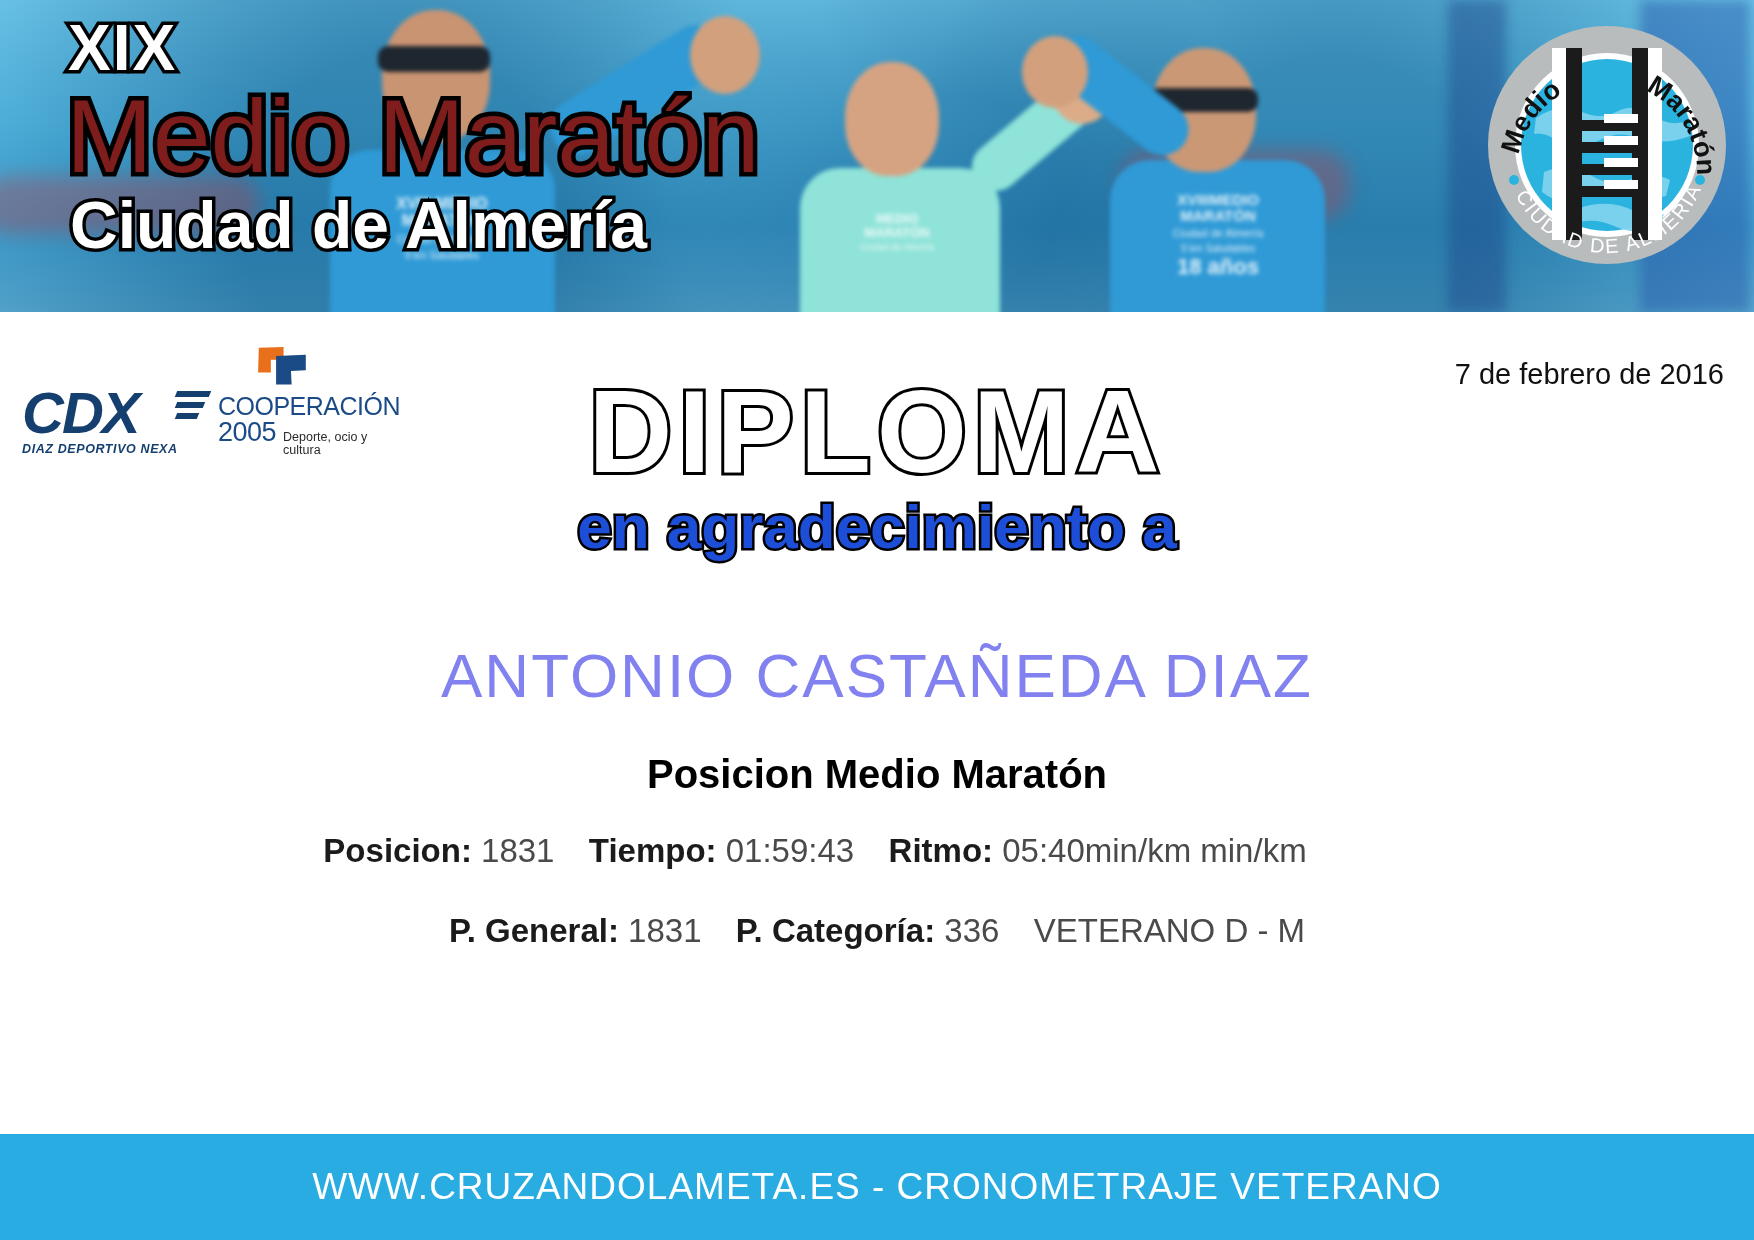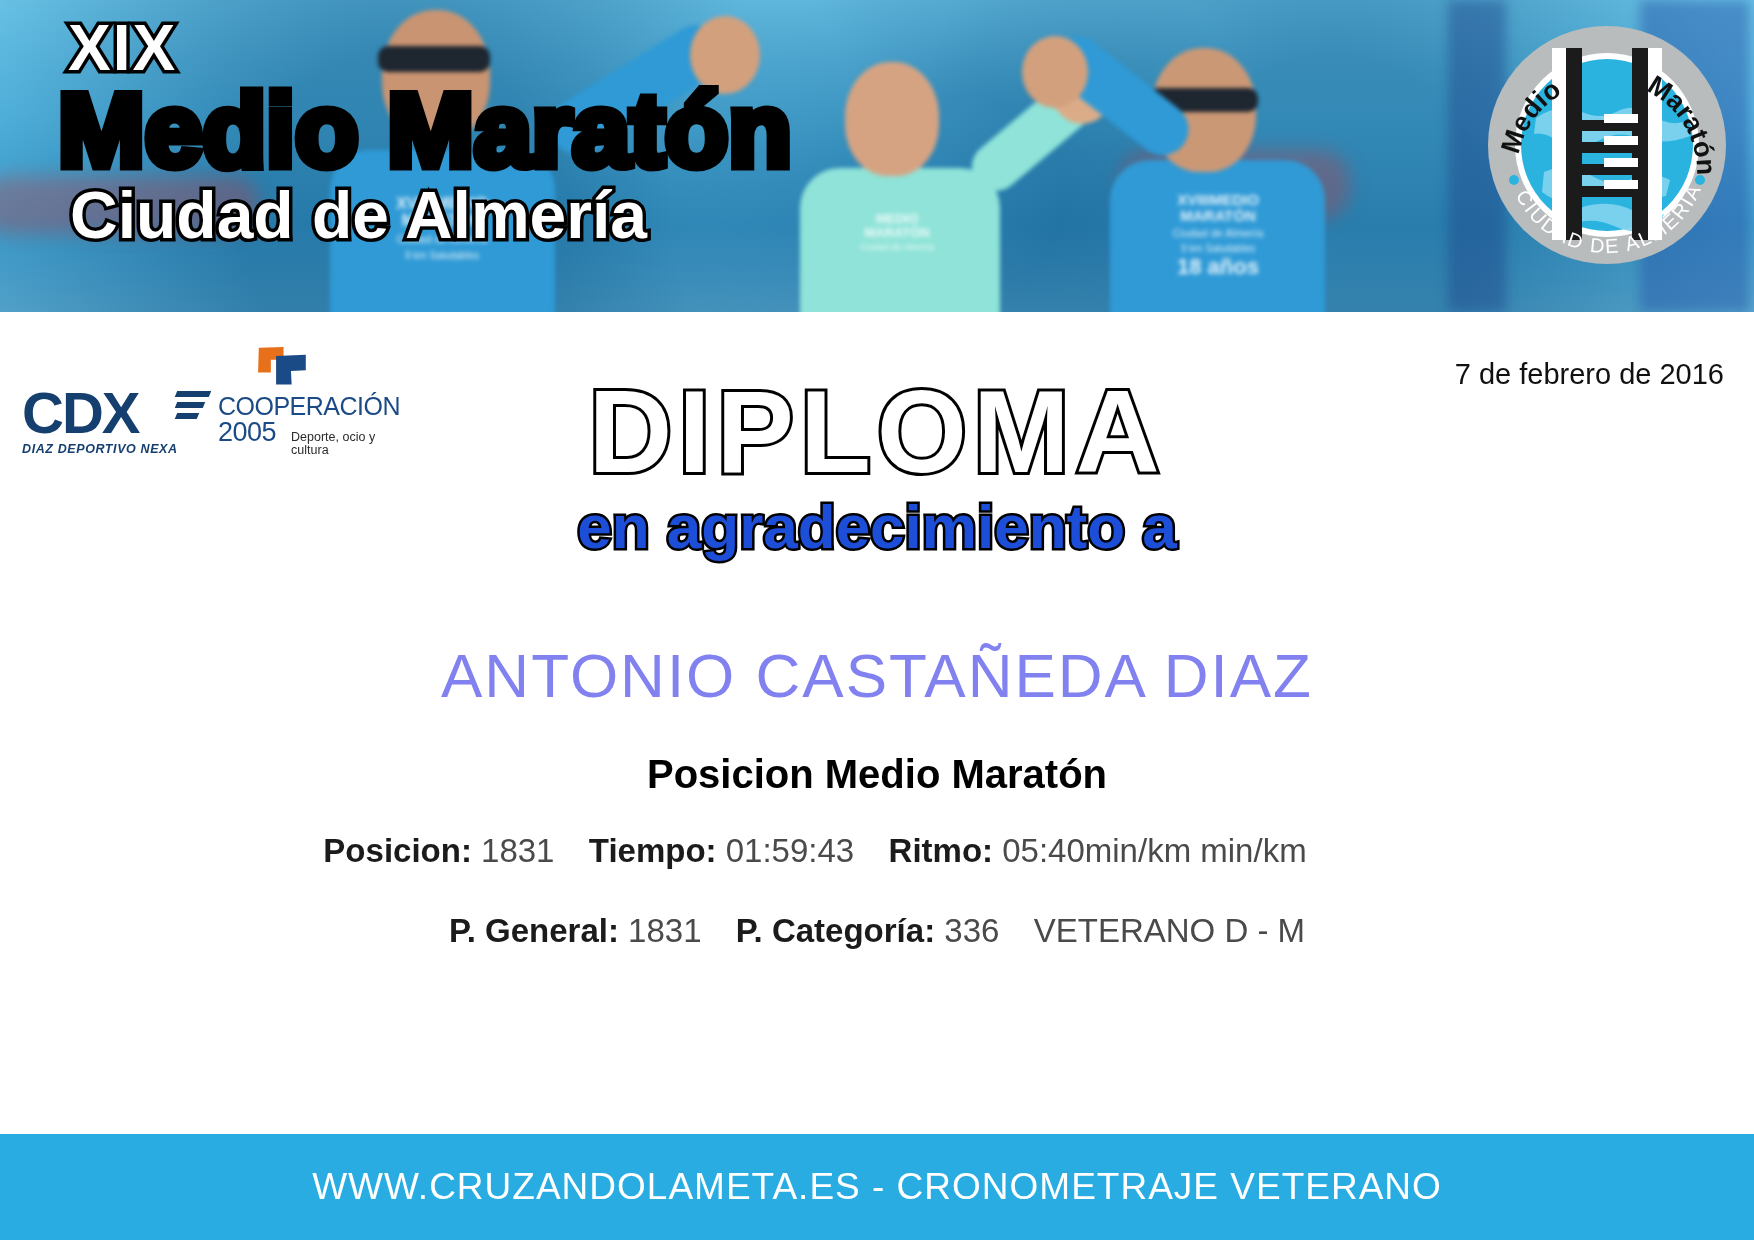--- a/index.html
+++ b/index.html
@@ -42,49 +42,49 @@
     position:absolute;left:58px;top:18px;width:900px;
     line-height:.95;
   }
   .t-xix{
     font-size:64px;font-weight:bold;color:#fff;
     -webkit-text-stroke:7px #000;paint-order:stroke fill;
     letter-spacing:2px;margin:0 0 2px 10px;
     font-family:"Liberation Sans", sans-serif;
   }
   .t-main{
-    font-size:104px;font-weight:bold;color:#000000;
+    font-size:104px;font-weight:normal;color:#7f1d1d;
     -webkit-text-stroke:9px #000;paint-order:stroke fill;
-    letter-spacing:0px;margin:0;
+    letter-spacing:0px;margin:8px;
     font-family:"Liberation Sans", sans-serif;
   }
   .t-sub{
     font-size:66px;font-weight:bold;color:#fff;
     -webkit-text-stroke:7px #000;paint-order:stroke fill;
     margin:4px 0 0 12px;
     font-family:"Liberation Sans", sans-serif;
   }
 
   
   .event-logo{position:absolute;right:24px;top:22px;width:246px;height:246px;}
 
   
   .body-area{position:absolute;left:0;top:312px;width:1754px;height:822px;background:#fff;}
 
   .sponsors{position:absolute;left:22px;top:30px;display:flex;align-items:flex-end;gap:34px;}
   .cdx{width:162px;}
-  .cdx-mark{font-size:58px;font-weight:bold;color:#143f6e;letter-spacing:-2px;line-height:.9;position:relative;font-family:"Liberation Sans", sans-serif;}
+  .cdx-mark{font-size:58px;font-weight:bold;color:#143f6e;font-style:italic;letter-spacing:-2px;line-height:.9;position:relative;font-family:"Liberation Sans", sans-serif;}
   .cdx-dashes{position:absolute;right:-26px;top:4px;}
   .cdx-dashes i{display:block;height:6px;background:#143f6e;margin-bottom:5px;transform:skewX(-22deg);}
   .cdx-sub{font-size:12.5px;color:#143f6e;font-style:italic;letter-spacing:.6px;margin-top:3px;font-weight:bold;font-family:"Liberation Sans", sans-serif;}
 
   .coop{width:170px;}
   .coop-mark{height:52px;position:relative;margin-left:26px;}
   .coop-txt1{font-size:25px;color:#1b4b86;letter-spacing:-.5px;line-height:1;font-family:"Liberation Sans", sans-serif;}
-  .coop-row{display:flex;align-items:baseline;gap:15px;}
+  .coop-row{display:flex;align-items:baseline;gap:7px;}
   .coop-txt2{font-size:27px;color:#1b4b86;letter-spacing:-.5px;line-height:1;}
   .coop-txt3{font-size:12.5px;color:#2b2b2b;line-height:1;}
 
   .date{position:absolute;right:30px;top:46px;font-size:29px;color:#111;font-family:"Liberation Sans", sans-serif;}
 
   .diploma-wrap{position:absolute;left:0;top:62px;width:1754px;text-align:center;}
   .diploma{
     display:inline-block;
     font-size:116px;font-weight:bold;color:#fff;
     -webkit-text-stroke:6px #000;paint-order:stroke fill;

